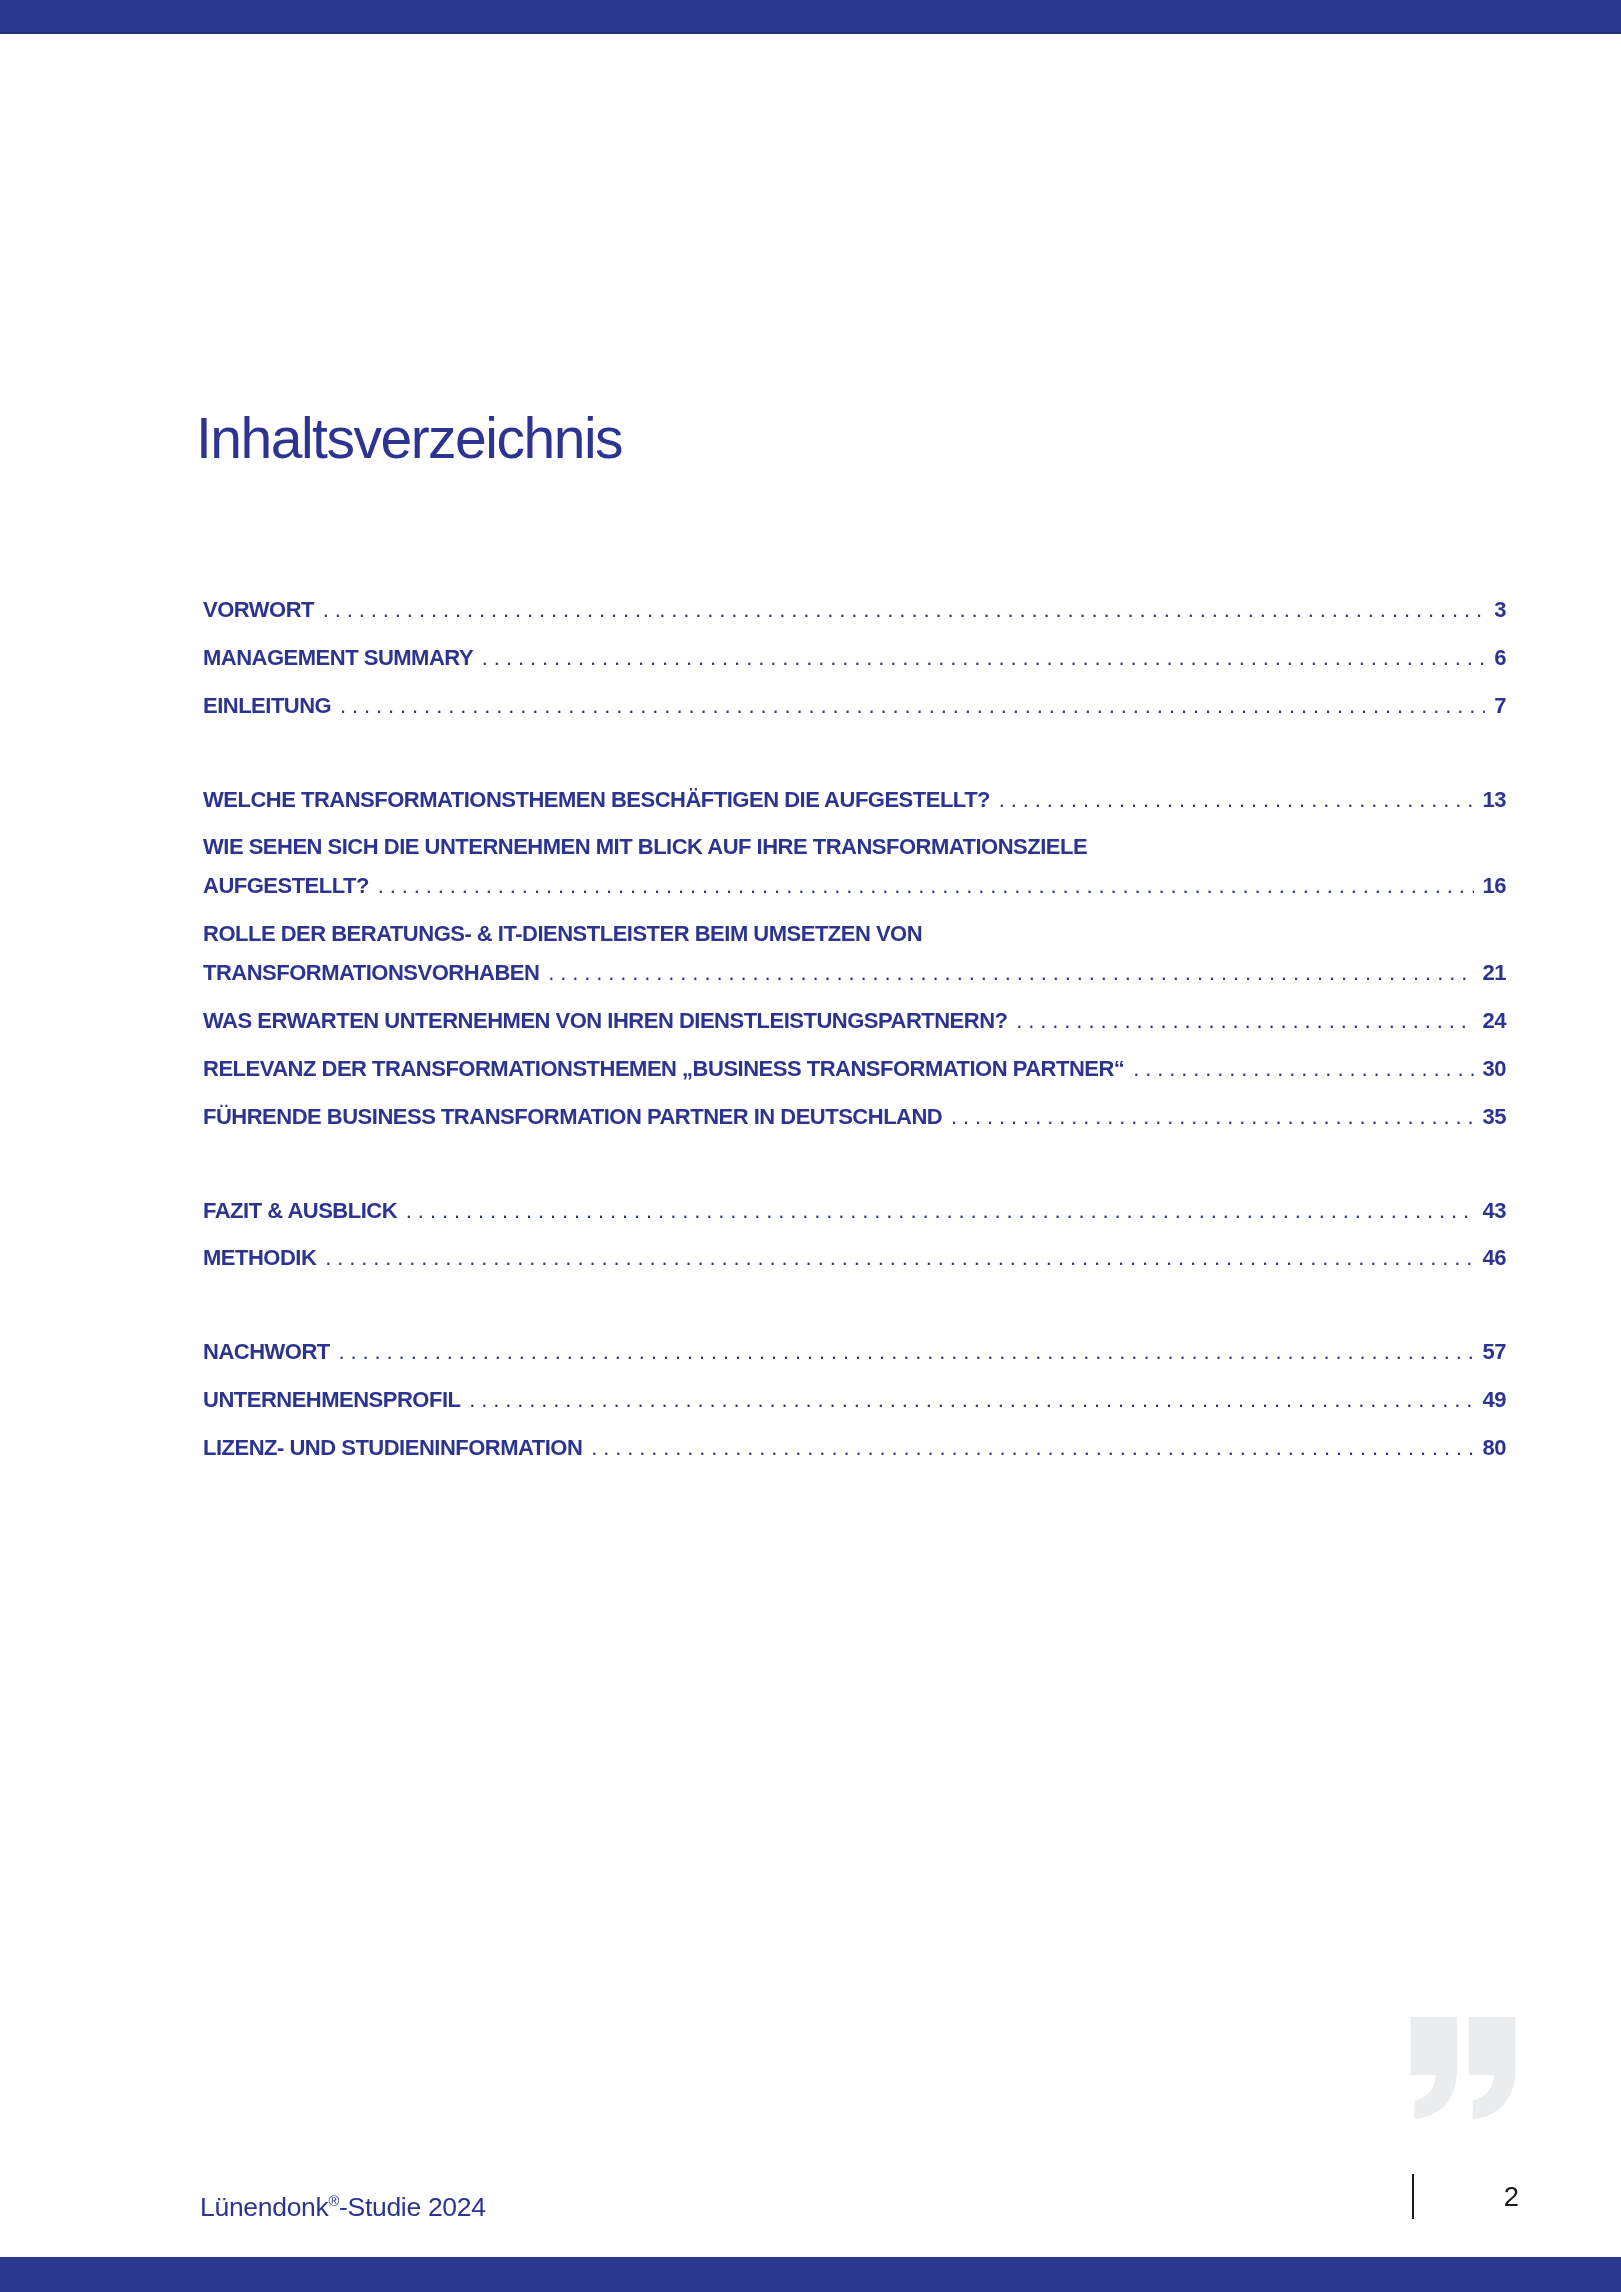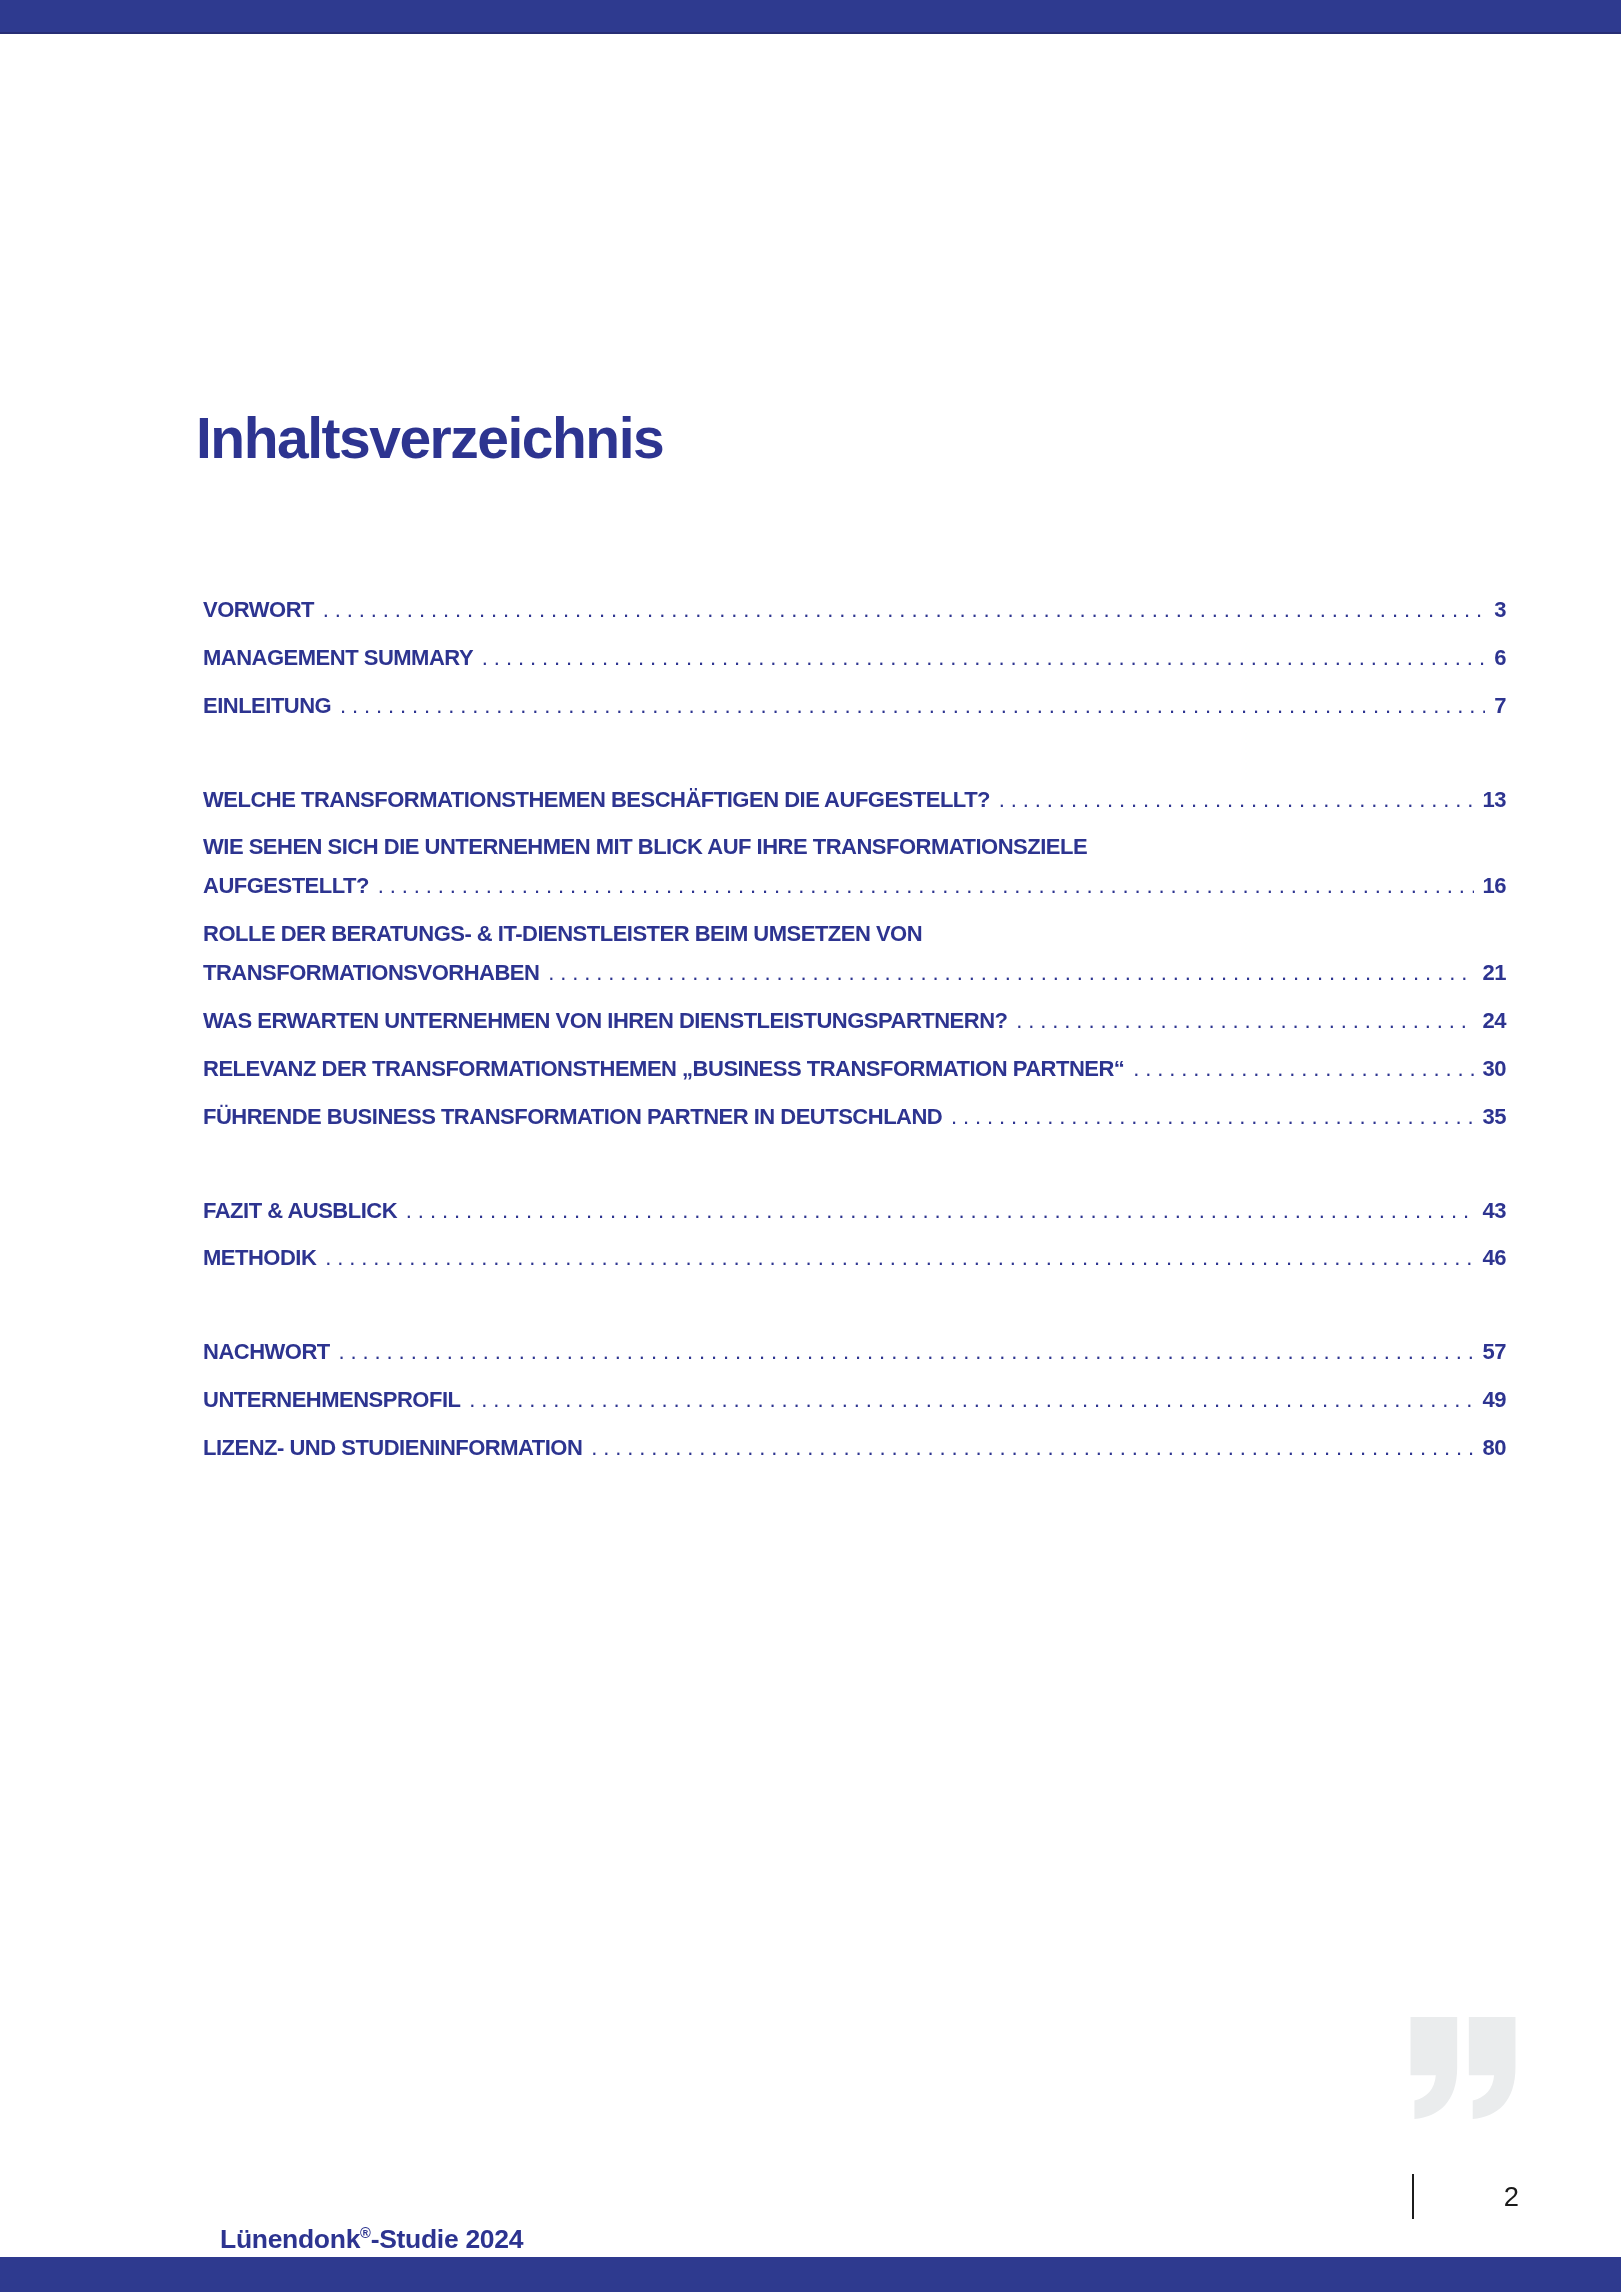--- a/index.html
+++ b/index.html
@@ -23,21 +23,21 @@
     position:absolute;left:0;top:0;width:100%;height:34px;
     background:var(--brand-blue);
     border-bottom:2px solid #272E74;
   }
   .bottom-banner{
     position:absolute;left:0;bottom:0;width:100%;height:36px;
     background:var(--brand-blue);
   }
   .doc-title{
     position:absolute;left:196px;top:410px;
-    font-size:57px;font-weight:700;letter-spacing:-1.5px;
+    font-size:57px;font-weight:400;letter-spacing:-1.5px;
     color:var(--text-blue);line-height:1.0;
     white-space:nowrap;
   }
   .toc{
     position:absolute;left:203px;right:115px;top:590px;
     color:var(--text-blue);
     font-size:22px;font-weight:700;letter-spacing:-0.5px;
   }
   .toc-group + .toc-group{margin-top:55px;}
   .toc-entry{margin-bottom:8.8px;}
@@ -57,24 +57,24 @@
     min-width:0;
   }
   .leader::after{
     content:"..........................................................................................................................................................................................................................";
   }
   .pagenum{flex:0 0 auto;padding-left:4.9px;}
   .quote-mark{
     position:absolute;left:1409px;top:2017px;width:108px;height:102px;
   }
   .footer-left{
-    position:absolute;left:220px;top:2192px;
+    position:absolute;left:200px;top:2192px;
     color:var(--text-blue);
-    font-size:26.5px;font-weight:700;letter-spacing:-0.3px;
-    line-height:1.15;white-space:nowrap;margin-top:32px;
+    font-size:26.5px;font-weight:400;letter-spacing:-0.3px;
+    line-height:1.15;white-space:nowrap;
   }
   .footer-left sup{
     font-size:14.7px;vertical-align:super;line-height:0;
   }
   .footer-divider{
     position:absolute;left:1412px;top:2174px;width:2px;height:45px;
     background:#1c1c1c;
   }
   .footer-pagenum{
     position:absolute;right:102px;top:2182px;

